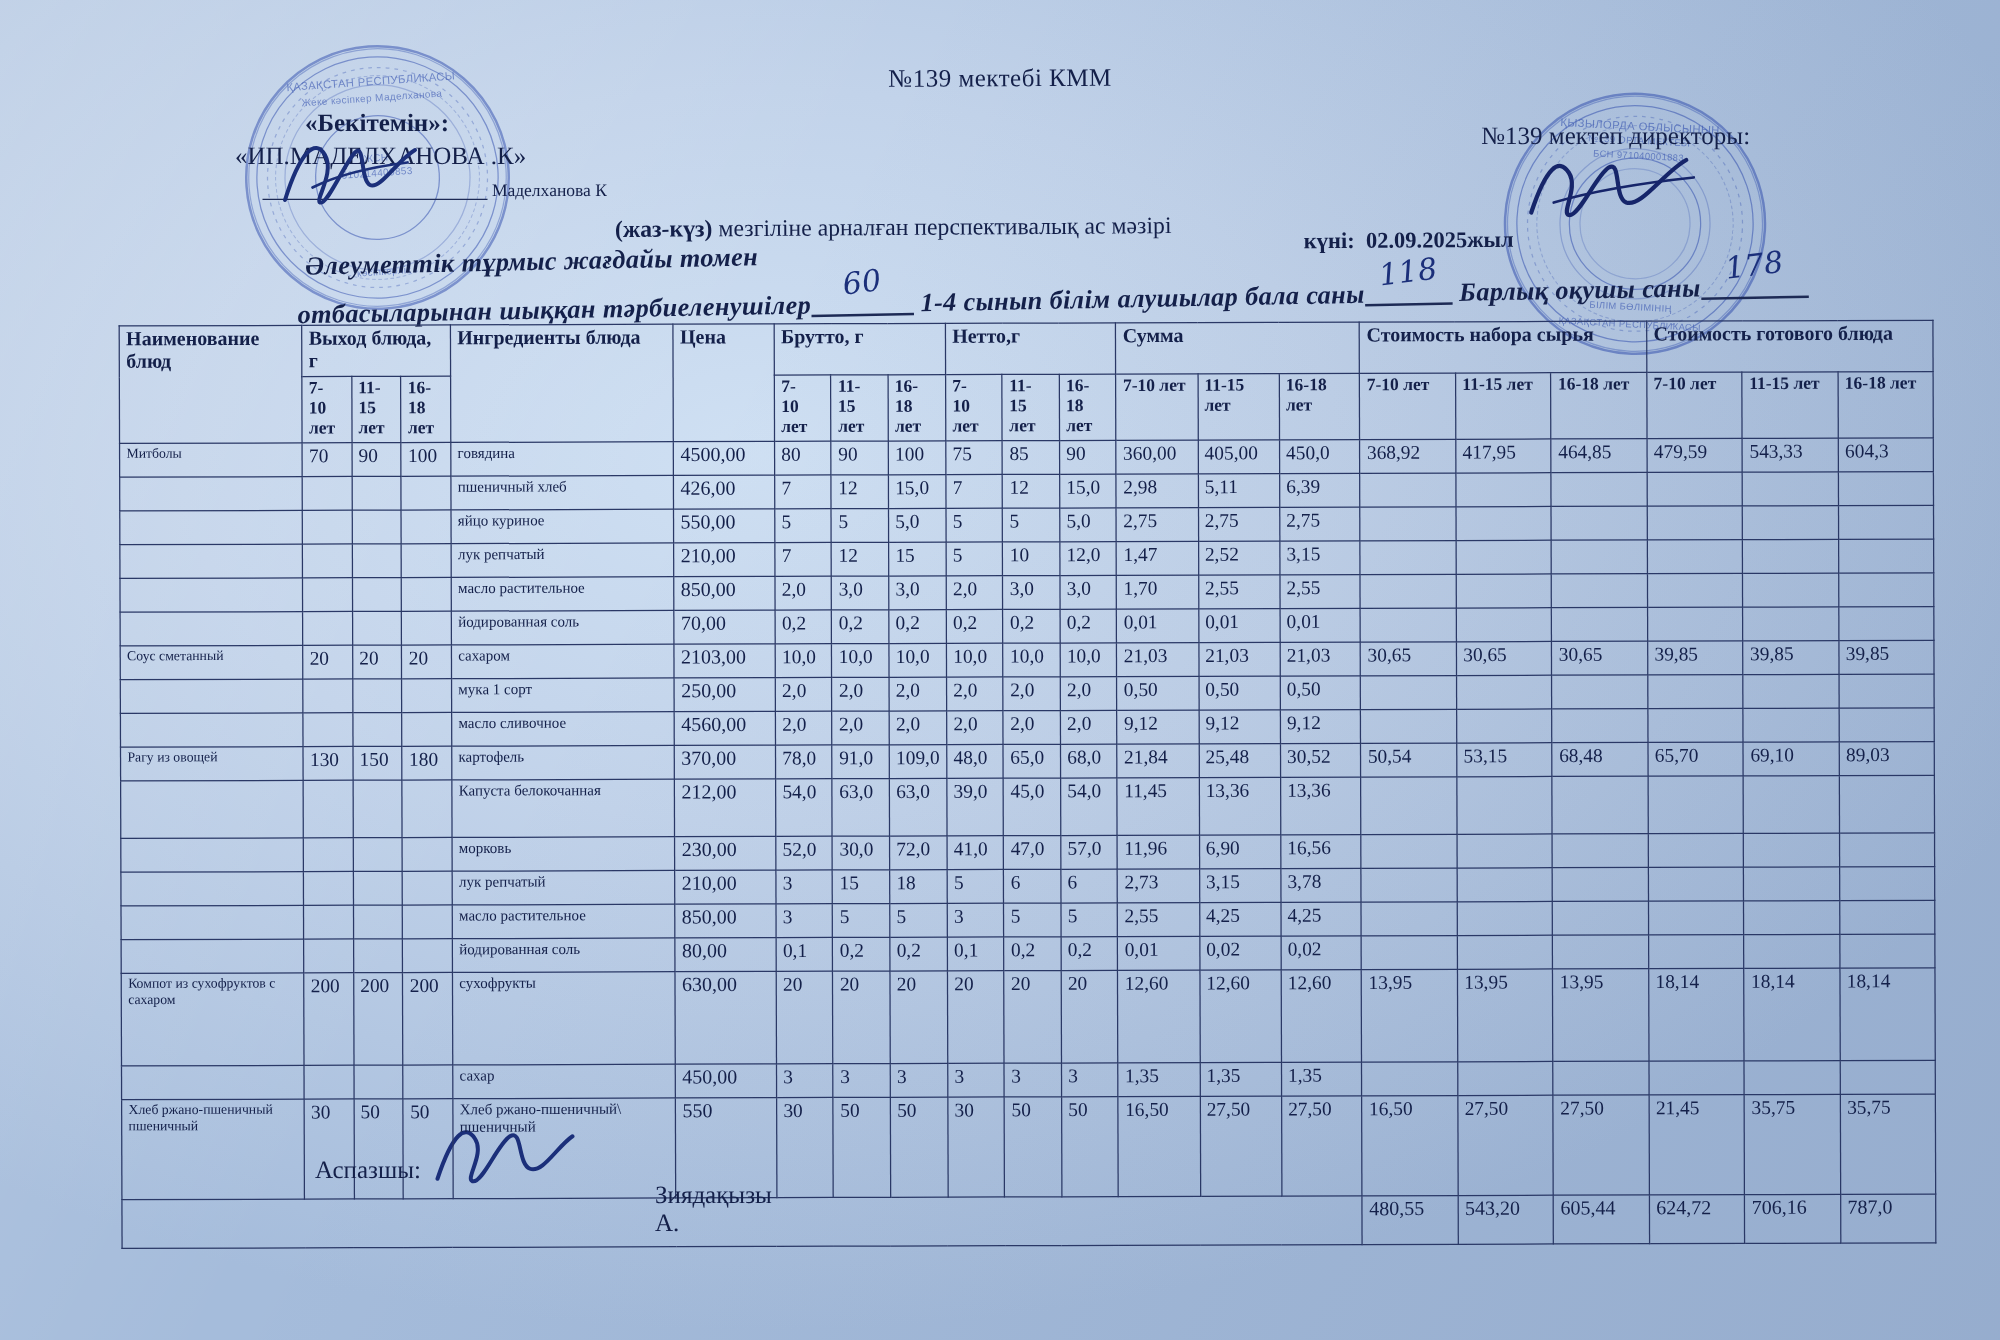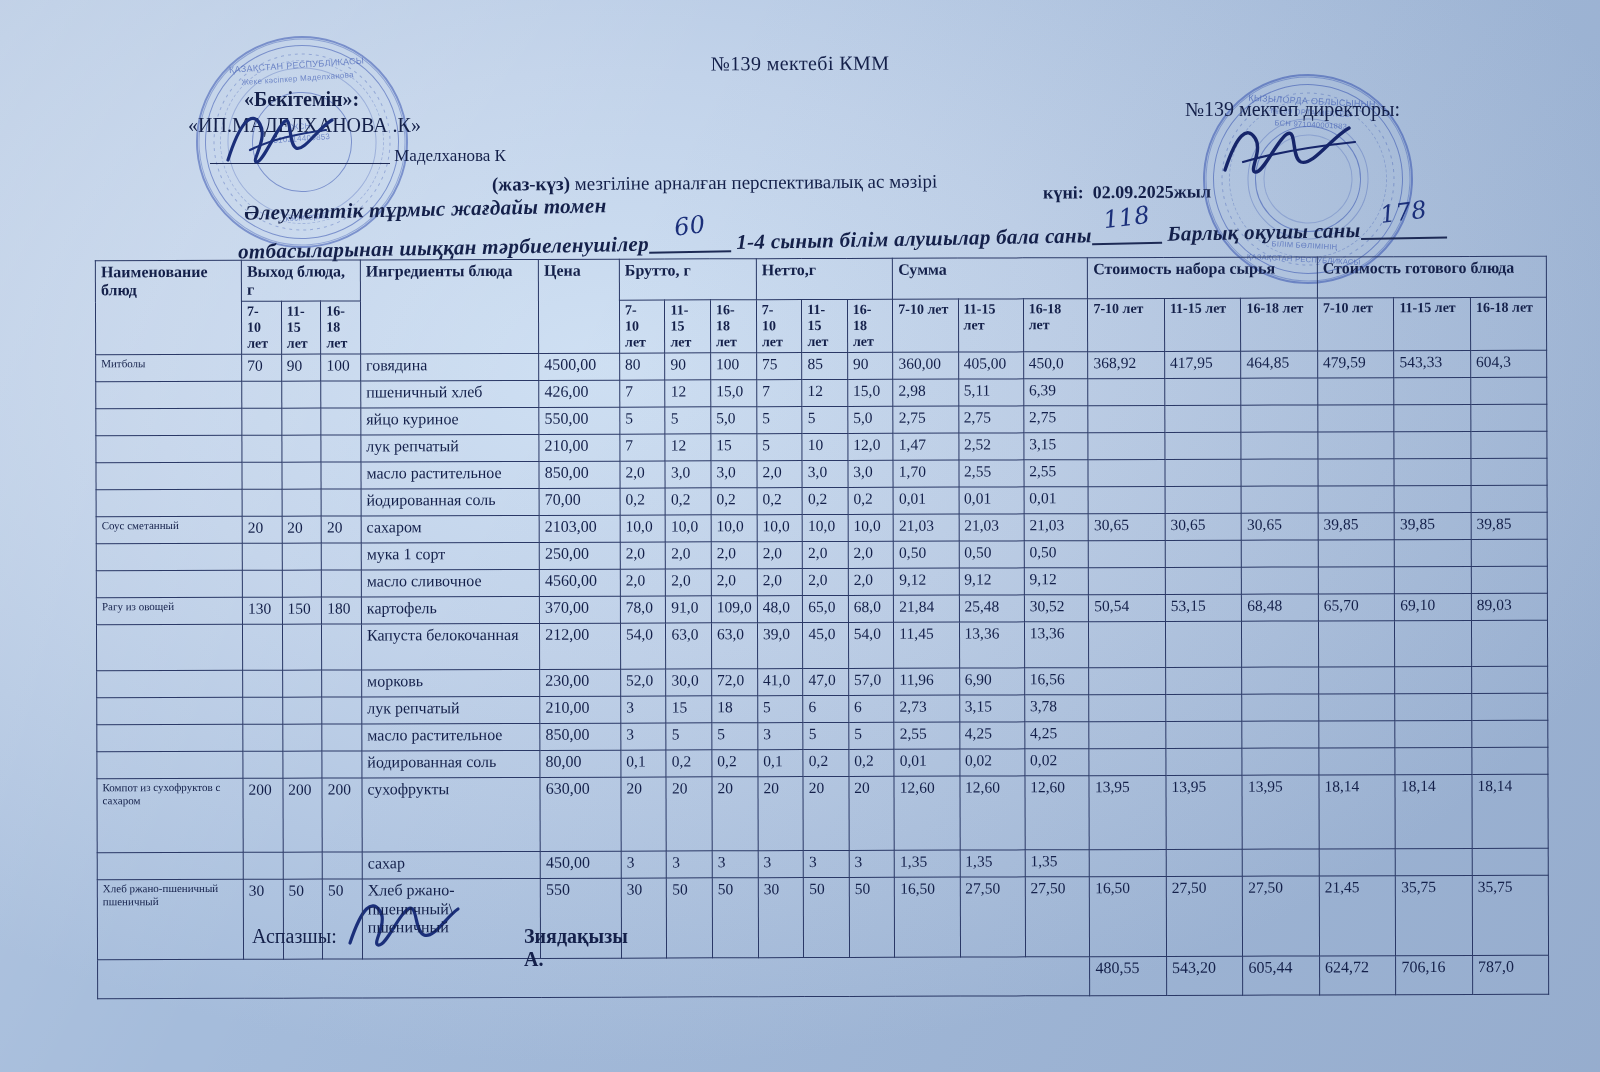--- a/index.html
+++ b/index.html
@@ -32,21 +32,21 @@
   .approve-block{
     position:absolute;left:188px;top:86px;width:400px;
     font-size:20px;line-height:1.32;
   }
   .approve-block .l1{font-weight:700;margin-left:56px;}
   .approve-block .l2{font-weight:400;}
   .sig-line{
     display:inline-block;width:180px;border-bottom:1.6px solid #1d2a55;
     height:14px;vertical-align:-3px;margin-left:22px;
   }
-  .approve-block .l3{margin-top:6px;font-size:17px;}
+  .approve-block .l3{margin-top:6px;font-size:14px;}
 
   .agree-block{
     position:absolute;left:1185px;top:96px;width:400px;
     font-size:20px;line-height:1.34;
   }
   .agree-block .l1{font-weight:700;margin-left:18px;}
   .agree-block .l3{margin-top:4px;}
   .sig-line2{
     display:inline-block;width:150px;border-bottom:1.6px solid #1d2a55;
     height:14px;vertical-align:-3px;
@@ -109,39 +109,39 @@
     border:1.3px solid #2a3866;
     padding:2px 5px;
     vertical-align:top;
     line-height:1.14;
     background:transparent;
   }
   table.menu th{font-weight:700;text-align:left;font-size:16px;}
   td.num,th.num{text-align:left;}
   tr.datarow td{height:22px;}
   td.dish{font-size:11px;white-space:pre-line;}
-  td.ing{font-size:16px;margin-top:20px;}
+  td.ing{font-size:12px;margin-top:20px;}
   td.price{font-size:16px;}
   .tot td{font-size:16px;}
 
   
   col.c-dish{width:148px}
   col.c-out{width:40px}
   col.c-ing{width:183px}
   col.c-price{width:82px}
   col.c-g{width:46px}
   col.c-sum{width:66px}
   col.c-cost{width:78px}
 
   
   .footer{
     position:absolute;left:252px;top:925px;font-size:20px;
   }
   .footer .cook-label{position:absolute;left:0;top:0;}
-  .footer .cook-name{position:absolute;left:272px;top:0;font-weight:bold;}
+  .footer .cook-name{position:absolute;left:272px;top:20px;}
 </style>
 </head>
 <body>
 
 <div id="paper"></div>
 
 <div class="sheet">
 
   <div class="stamp" id="stamp1">
     <div class="ring" style="inset:0;"></div>

